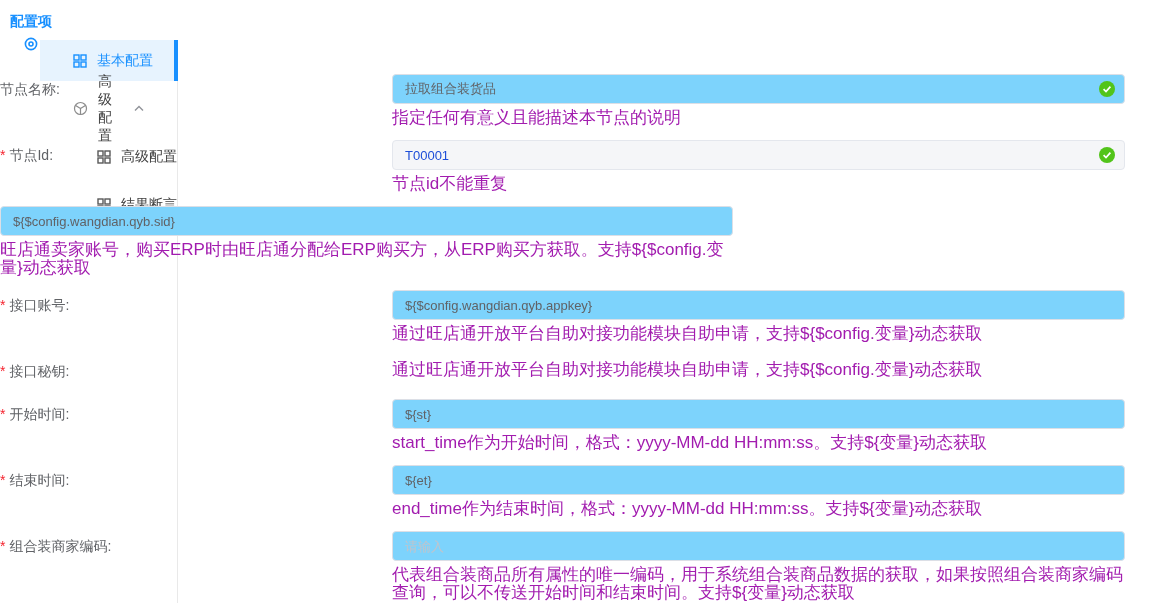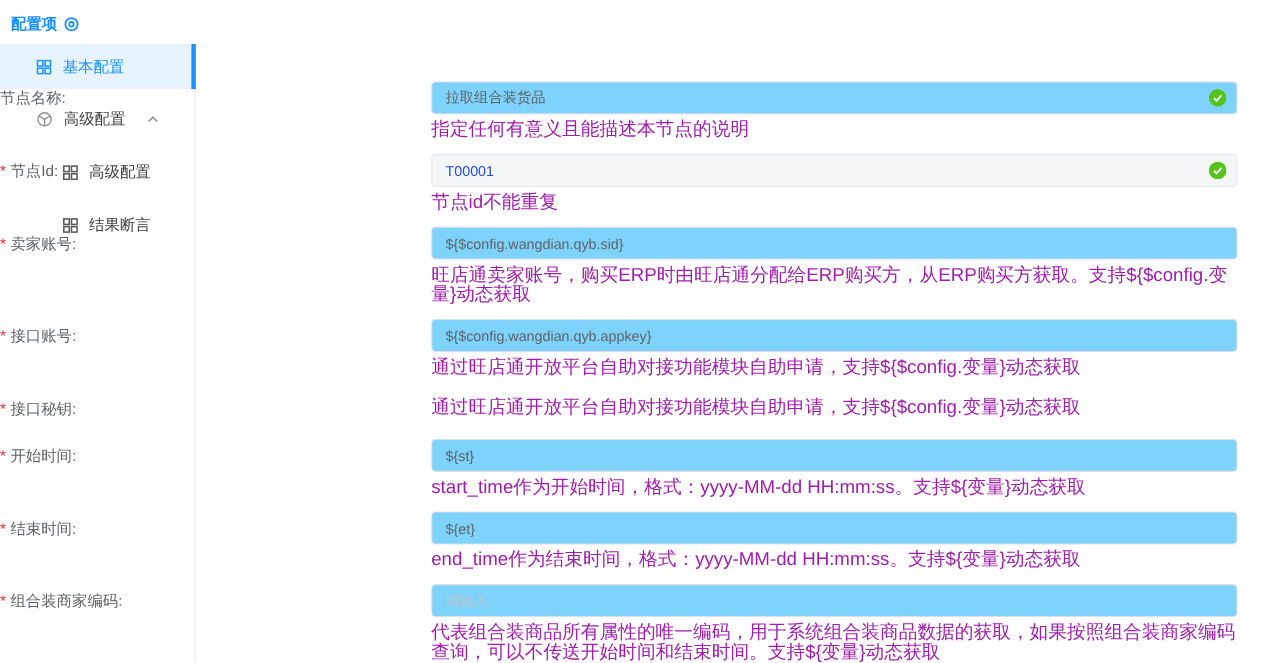--- a/index.html
+++ b/index.html
@@ -1,25 +1,25 @@
 <!DOCTYPE html>
 <html><head>
 <meta charset="utf-8">
 <style>
   * { margin:0; padding:0; box-sizing:border-box; }
   html,body { width:1149px; height:603px; background:#fff; overflow:hidden;
     font-family:"Liberation Sans","DejaVu Sans",sans-serif; }
 
   
   .sidebar-title { position:absolute; left:10px; top:13px; display:flex; align-items:center;
-    gap:6px; color:#1890ff; font-size:14px; font-weight:bold; }
+    gap:6px; color:#1890ff; font-size:14px; font-weight:bold;flex-direction:column; }
   .sidebar-divider { position:absolute; left:177px; top:40px; bottom:0; width:1px; background:#e9e9e9; }
   .sidebar-menu { position:absolute; left:0; top:40px; width:178px; }
   .menu-item { height:41px; margin-bottom:7px; display:flex; align-items:center; gap:10px;
-    padding-left:33px; font-size:14px; color:#404040; cursor:pointer; position:relative; }
+    padding-left:33px; font-size:14px; color:#404040; cursor:pointer; position:relative;margin-left:40px; }
   .menu-item.sub { padding-left:57px; }
   .menu-item.selected { background:#e7f3fe; color:#1890ff; }
   .active-bar { position:absolute; right:0; top:0; bottom:0; width:4px; background:#1890ff; }
   .caret { margin-left:auto; margin-right:34px; display:flex; align-items:center; }
   .mi-icon { display:flex; align-items:center; }
 
   
   .form { position:absolute; left:0; top:74px; width:1149px; }
   .form-row { display:flex; margin-bottom:13px; }
   .row-label { width:392px; padding-right:12px; line-height:30px;
@@ -134,21 +134,20 @@
         <svg width="16" height="16" viewBox="0 0 16 16">
           <circle cx="8" cy="8" r="8" fill="#52c41a"></circle>
           <polyline points="4.6,8.2 7,10.6 11.4,5.6" fill="none" stroke="#fff" stroke-width="1.7"></polyline>
         </svg>
       </span>
       <div class="helper">节点id不能重复</div>
     </div>
   </div>
 
   <div class="form-row">
-    <div class="row-label"><span class="req">*</span><span>卖家账号:</span></div>
     <div class="row-field">
       <input type="text" value="${$config.wangdian.qyb.sid}" style="">
       <div class="helper">旺店通卖家账号，购买ERP时由旺店通分配给ERP购买方，从ERP购买方获取。支持${$config.变量}动态获取</div>
     </div>
   </div>
 
   <div class="form-row">
     <div class="row-label"><span class="req">*</span><span>接口账号:</span></div>
     <div class="row-field">
       <input type="text" value="${$config.wangdian.qyb.appkey}" style="">

